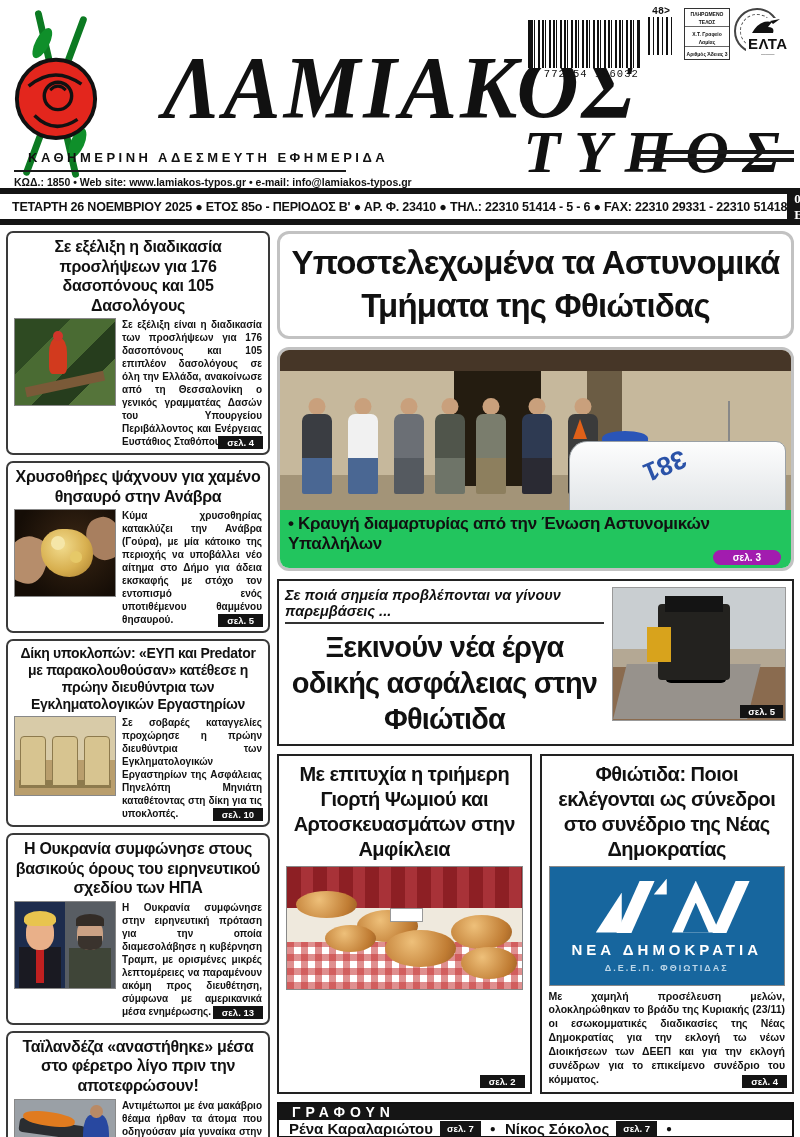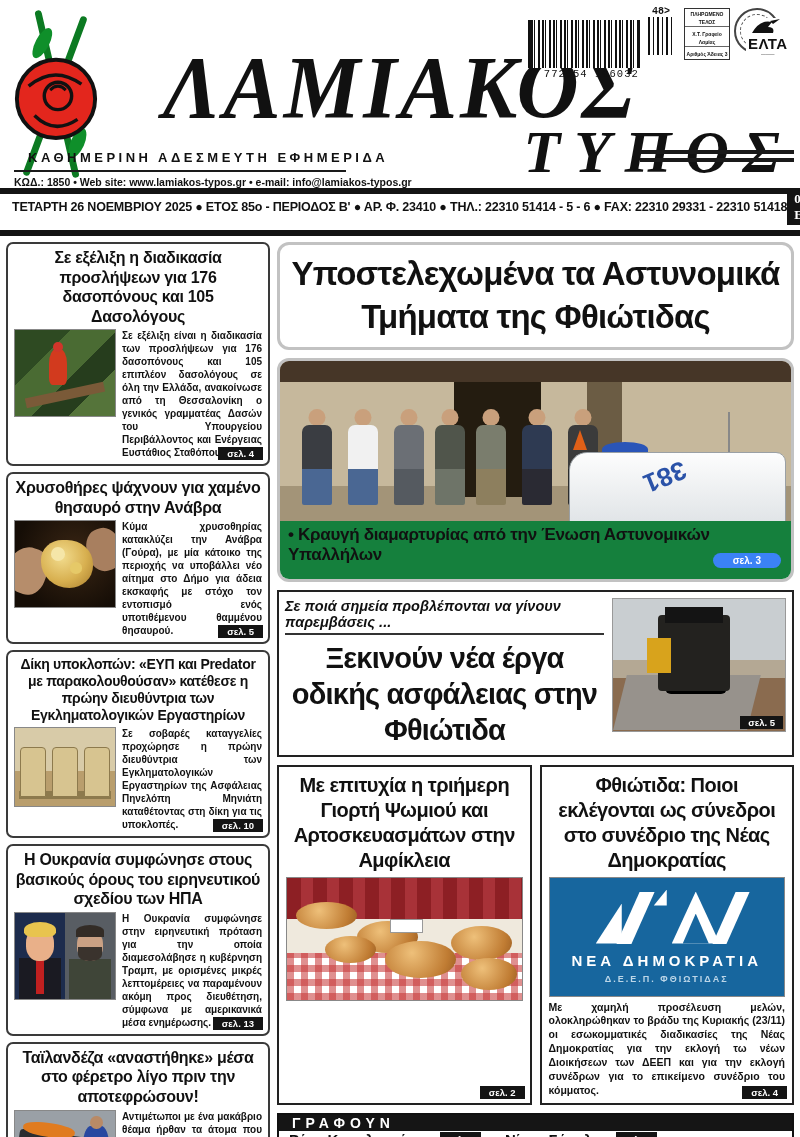--- a/index.html
+++ b/index.html
@@ -27,21 +27,21 @@
   .stampbox span{display:block;font-size:5px;font-weight:bold;border-bottom:1px solid #666;line-height:1.6;}
   .stampbox span:last-child{border-bottom:none;}
   .stampcircle{position:absolute;left:734px;top:8px;width:42px;height:42px;border:2px solid #444;border-radius:50%;}
   .stampcircle:before{content:"";position:absolute;inset:4px;border:1px dashed #555;border-radius:50%;}
   .elta{position:absolute;left:746px;top:18px;text-align:center;background:#fff;padding:1px 2px;}
   .elta .t{font-size:15px;font-weight:bold;letter-spacing:.5px;}
   .elta .s{font-size:4.5px;color:#333;}
   .mastbars{position:absolute;left:640px;width:154px;height:4px;background:#1a1a1a;}
   
   .rule-thick{height:6px;background:#141414;}
-  .dateline{display:flex;align-items:center;height:25px;padding:0 4px 11px 12px;}
+  .dateline{display:flex;align-items:center;height:25px;padding:0 4px 0 12px;}
   .dateline .txt{font-size:12.5px;font-weight:bold;letter-spacing:-0.2px;white-space:nowrap;}
   .pricebox{margin-left:auto;background:#141414;color:#fff;font-family:"Liberation Serif",serif;
       font-weight:bold;font-size:13px;padding:2px 7px;}
   
   .content{display:flex;gap:7px;padding:6px 6px 0 6px;}
   .col-left{width:264px;flex:none;display:flex;flex-direction:column;gap:6px;}
   .col-main{flex:1;display:flex;flex-direction:column;gap:8px;min-width:0;}
   
   .card{position:relative;border:2px solid #3a3a3a;border-radius:7px;padding:3px 6px 5px 6px;background:#fff;}
   .card h3{margin:1px 0 3px 0;text-align:center;font-size:16px;line-height:1.22;letter-spacing:-0.3px;}
@@ -49,22 +49,22 @@
   .card .row{display:flex;gap:6px;}
   .thumb{flex:none;width:100px;height:86px;border:1px solid #888;position:relative;overflow:hidden;}
   .card p{margin:0;font-size:10px;font-weight:bold;line-height:1.3;text-align:justify;}
   .pagebadge{position:absolute;right:5px;bottom:4px;background:#141414;color:#fff;
       font-size:9.5px;font-weight:bold;padding:1px 9px;}
   
   .leadbox{border:3px solid #c2c2c2;border-radius:12px;padding:8px 6px;text-align:center;}
   .leadbox h1{margin:0;font-size:33px;line-height:1.3;letter-spacing:-0.8px;}
   .photobox{border:3px solid #c2c2c2;border-radius:12px;overflow:hidden;position:relative;}
   .leadphoto{height:160px;position:relative;overflow:hidden;}
-  .leadstrip{position:relative;background:#15803d;padding:4px 8px 14px 8px;font-size:17px;font-weight:bold;letter-spacing:-0.3px;}
-  .leadpill{position:absolute;right:10px;bottom:11px;background:#3b82f6;color:#fff;border-radius:11px;
+  .leadstrip{position:relative;background:#22c55e;padding:4px 8px 14px 8px;font-size:17px;font-weight:bold;letter-spacing:-0.3px;}
+  .leadpill{position:absolute;right:10px;bottom:3px;background:#a21caf;color:#fff;border-radius:11px;
       font-size:10px;font-weight:bold;padding:2px 20px;}
   
   .roadbox{border:2px solid #222;display:flex;gap:8px;padding:6px;}
   .road-l{flex:1;min-width:0;}
   .kicker{font-size:14.5px;font-weight:bold;font-style:italic;border-bottom:2px solid #333;padding-bottom:3px;margin-bottom:5px;}
   .road-l h2{margin:0;font-size:29px;line-height:1.25;letter-spacing:-0.8px;text-align:center;}
   .road-photo{flex:none;width:172px;height:132px;position:relative;border:1px solid #999;overflow:hidden;}
   .badge-sq{position:absolute;right:2px;bottom:2px;background:#141414;color:#fff;font-size:9.5px;font-weight:bold;padding:1px 8px;}
   
   .midrow{display:flex;gap:8px;}

